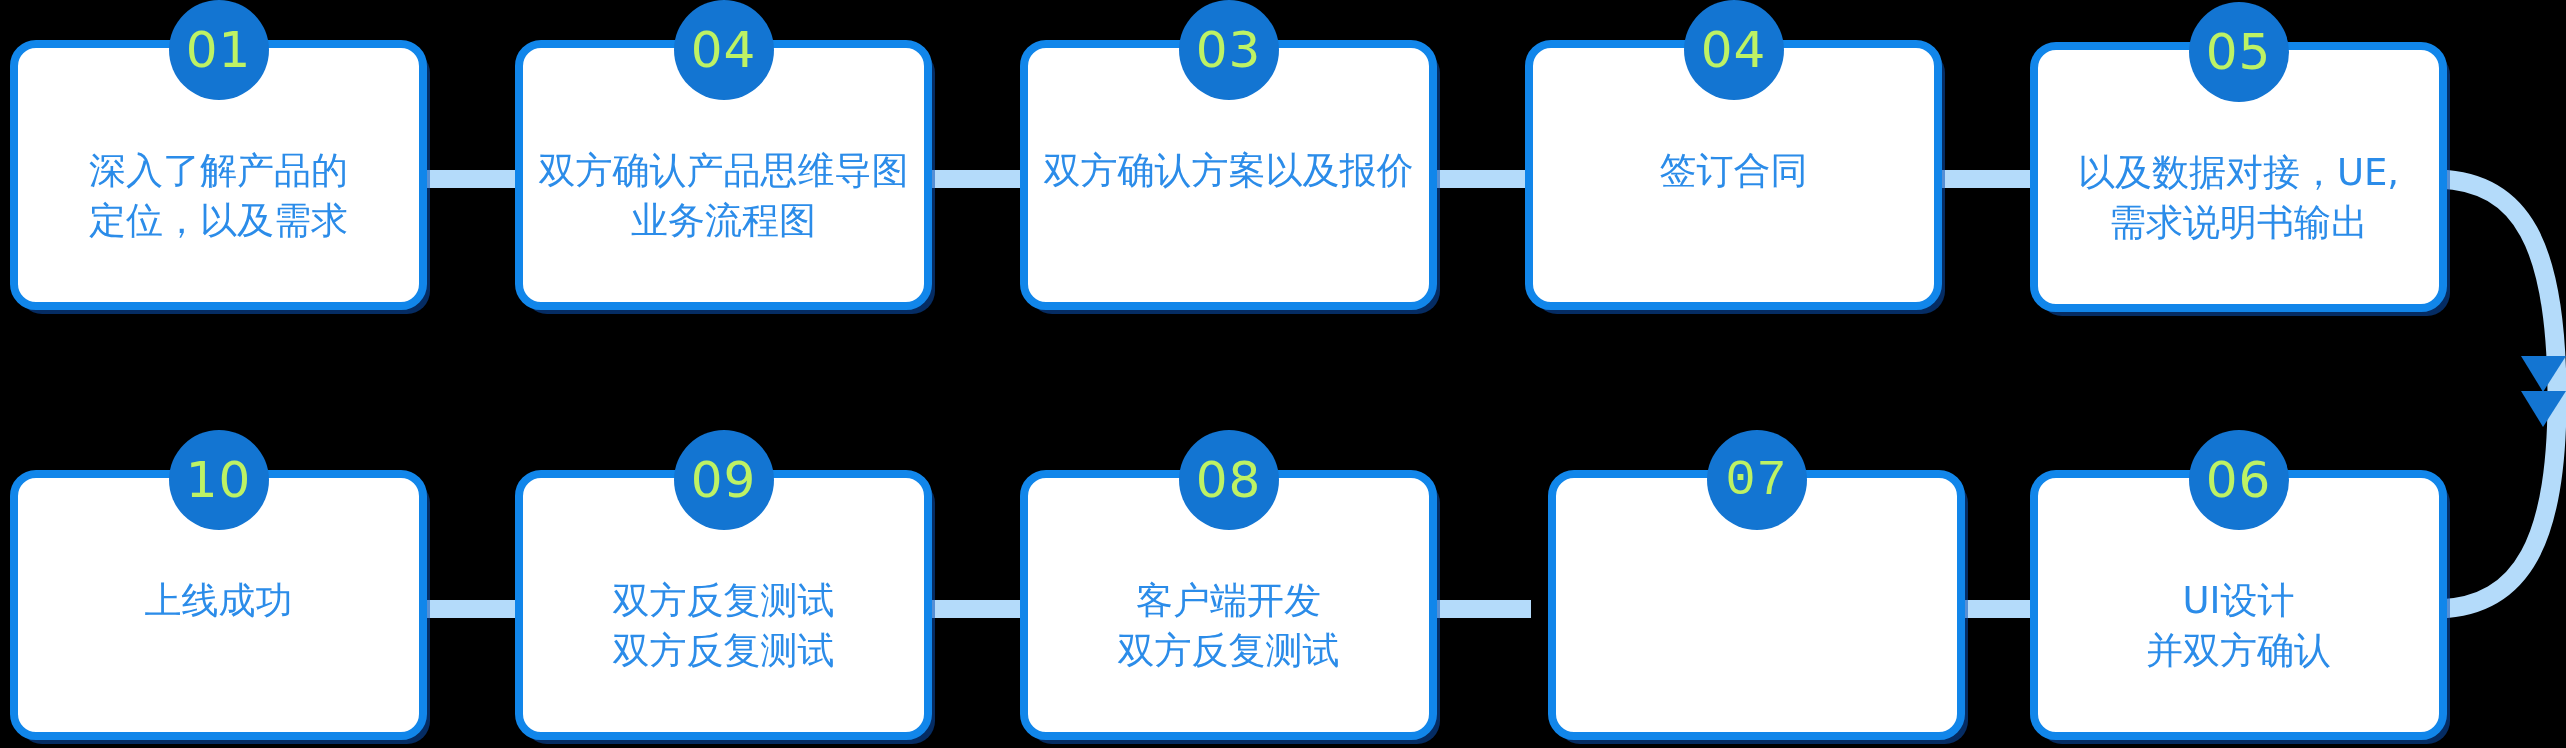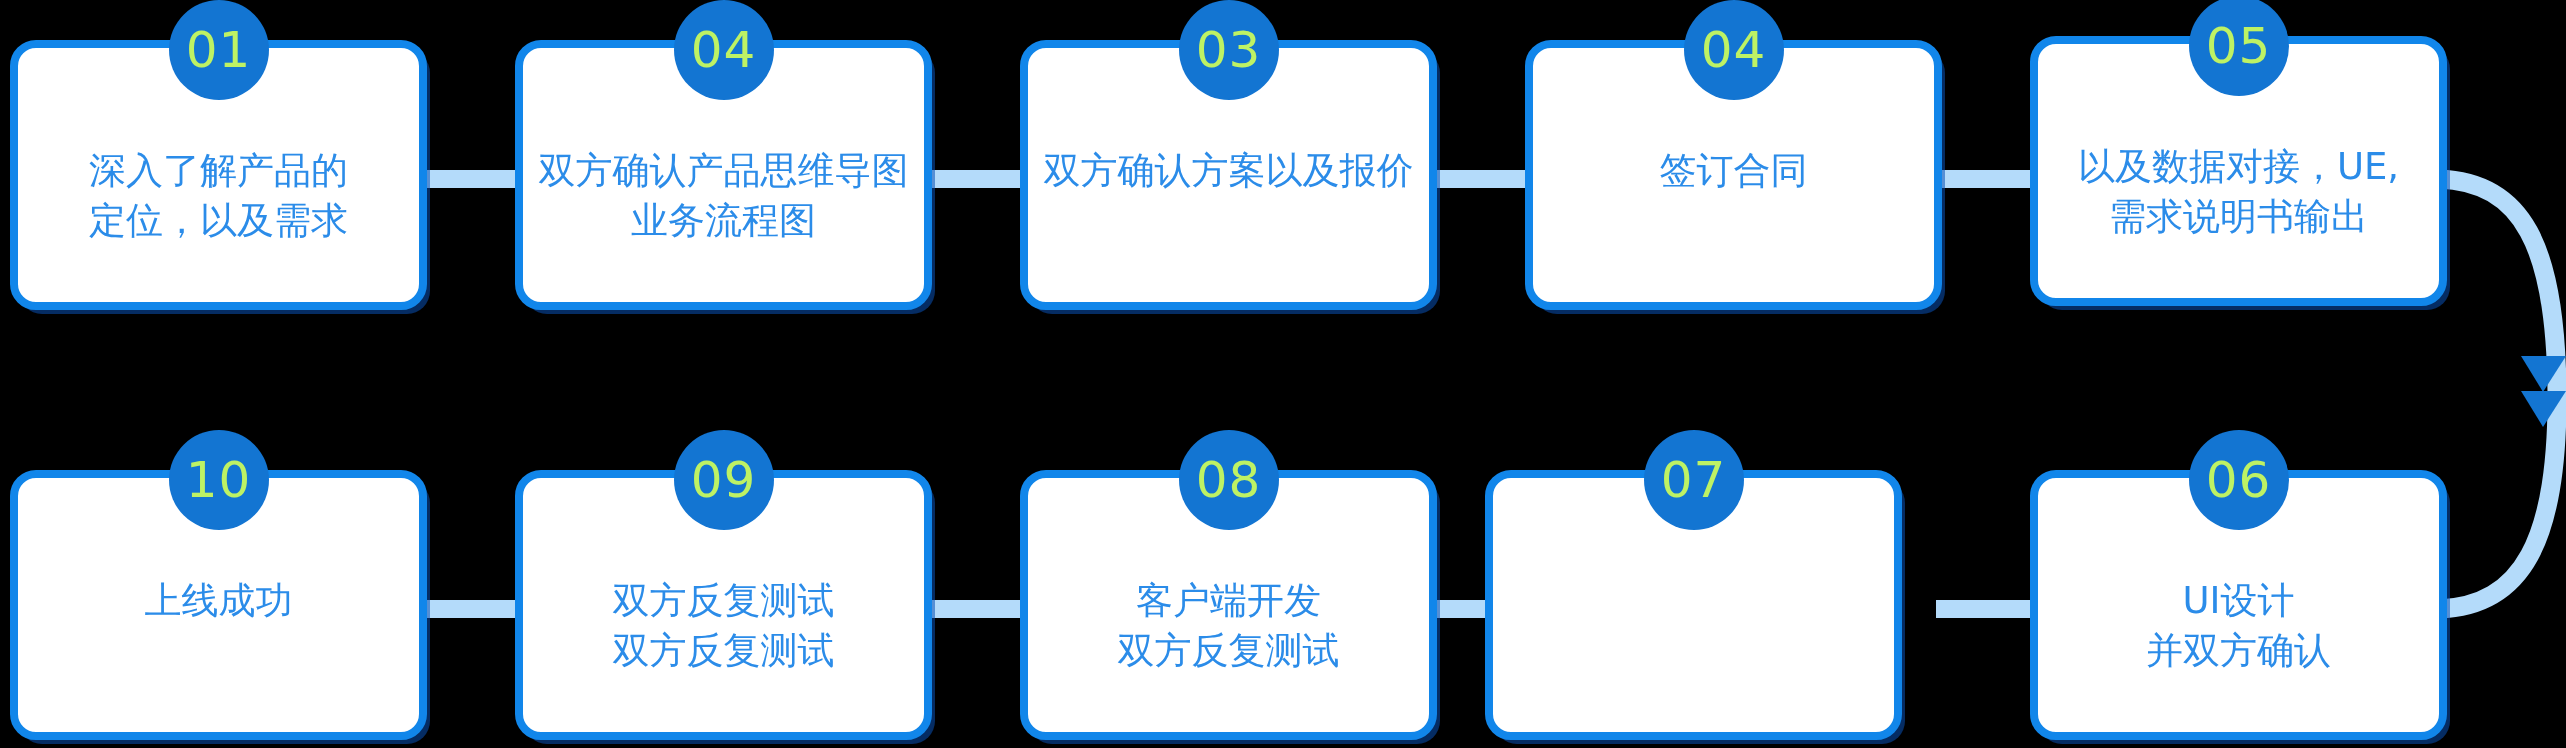--- a/index.html
+++ b/index.html
@@ -126,39 +126,39 @@
     </div>
   </div>
       <div class="card" style="left: 1525px; top: 40px;">
     <div class="badge">
       <span class="badge-num">04</span>
     </div>
     <div class="card-text">
       <div class="line line1">签订合同</div>
     </div>
   </div>
-      <div class="card" style="left: 2030px; top: 36px;">
+      <div class="card" style="left: 2030px; top: 42px;">
     <div class="badge">
       <span class="badge-num">05</span>
     </div>
     <div class="card-text">
       <div class="line line1">以及数据对接，UE,</div>
       <div class="line line2">需求说明书输出</div>
     </div>
   </div>
       <div class="card" style="left: 2030px; top: 470px;">
     <div class="badge">
       <span class="badge-num">06</span>
     </div>
     <div class="card-text">
       <div class="line line1">UI设计</div>
       <div class="line line2">并双方确认</div>
     </div>
   </div>
-      <div class="card" style="left: 1485px; top: 470px;">
+      <div class="card" style="left: 1548px; top: 470px; font-family: Liberation Mono, monospace;">
     <div class="badge">
       <span class="badge-num">07</span>
     </div>
   </div>
       <div class="card" style="left: 1020px; top: 470px;">
     <div class="badge">
       <span class="badge-num">08</span>
     </div>
     <div class="card-text">
       <div class="line line1">客户端开发</div>

